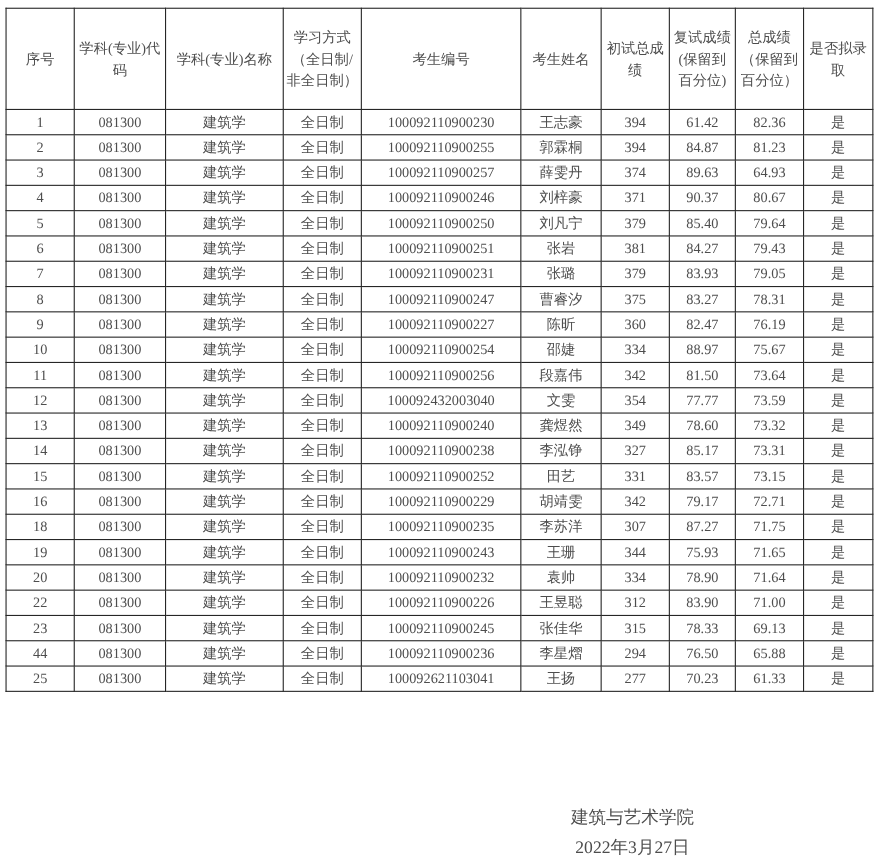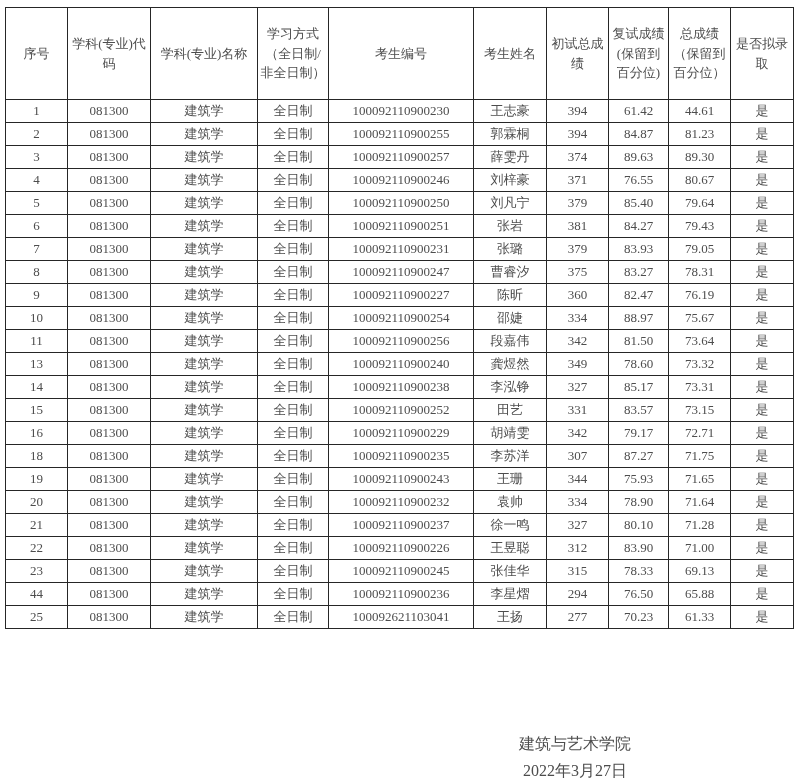--- a/index.html
+++ b/index.html
@@ -109,21 +109,21 @@
     <tbody id="table-body">
         <tr>
           <td>1</td>
           <td>081300</td>
           <td>建筑学</td>
           <td>全日制</td>
           <td>100092110900230</td>
           <td>王志豪</td>
           <td>394</td>
           <td>61.42</td>
-          <td>44.61</td>
+          <td>82.36</td>
           <td>是</td>
         </tr>
         <tr>
           <td>2</td>
           <td>081300</td>
           <td>建筑学</td>
           <td>全日制</td>
           <td>100092110900255</td>
           <td>郭霖桐</td>
           <td>394</td>
@@ -133,32 +133,32 @@
         </tr>
         <tr>
           <td>3</td>
           <td>081300</td>
           <td>建筑学</td>
           <td>全日制</td>
           <td>100092110900257</td>
           <td>薛雯丹</td>
           <td>374</td>
           <td>89.63</td>
-          <td>89.30</td>
+          <td>64.93</td>
           <td>是</td>
         </tr>
         <tr>
           <td>4</td>
           <td>081300</td>
           <td>建筑学</td>
           <td>全日制</td>
           <td>100092110900246</td>
           <td>刘梓豪</td>
           <td>371</td>
-          <td>76.55</td>
+          <td>90.37</td>
           <td>80.67</td>
           <td>是</td>
         </tr>
         <tr>
           <td>5</td>
           <td>081300</td>
           <td>建筑学</td>
           <td>全日制</td>
           <td>100092110900250</td>
           <td>刘凡宁</td>
@@ -233,20 +233,32 @@
           <td>建筑学</td>
           <td>全日制</td>
           <td>100092110900256</td>
           <td>段嘉伟</td>
           <td>342</td>
           <td>81.50</td>
           <td>73.64</td>
           <td>是</td>
         </tr>
         <tr>
+          <td>12</td>
+          <td>081300</td>
+          <td>建筑学</td>
+          <td>全日制</td>
+          <td>100092432003040</td>
+          <td>文雯</td>
+          <td>354</td>
+          <td>77.77</td>
+          <td>73.59</td>
+          <td>是</td>
+        </tr>
+        <tr>
           <td>13</td>
           <td>081300</td>
           <td>建筑学</td>
           <td>全日制</td>
           <td>100092110900240</td>
           <td>龚煜然</td>
           <td>349</td>
           <td>78.60</td>
           <td>73.32</td>
           <td>是</td>
@@ -317,32 +329,20 @@
           <td>建筑学</td>
           <td>全日制</td>
           <td>100092110900232</td>
           <td>袁帅</td>
           <td>334</td>
           <td>78.90</td>
           <td>71.64</td>
           <td>是</td>
         </tr>
         <tr>
-          <td>21</td>
-          <td>081300</td>
-          <td>建筑学</td>
-          <td>全日制</td>
-          <td>100092110900237</td>
-          <td>徐一鸣</td>
-          <td>327</td>
-          <td>80.10</td>
-          <td>71.28</td>
-          <td>是</td>
-        </tr>
-        <tr>
           <td>22</td>
           <td>081300</td>
           <td>建筑学</td>
           <td>全日制</td>
           <td>100092110900226</td>
           <td>王昱聪</td>
           <td>312</td>
           <td>83.90</td>
           <td>71.00</td>
           <td>是</td>

